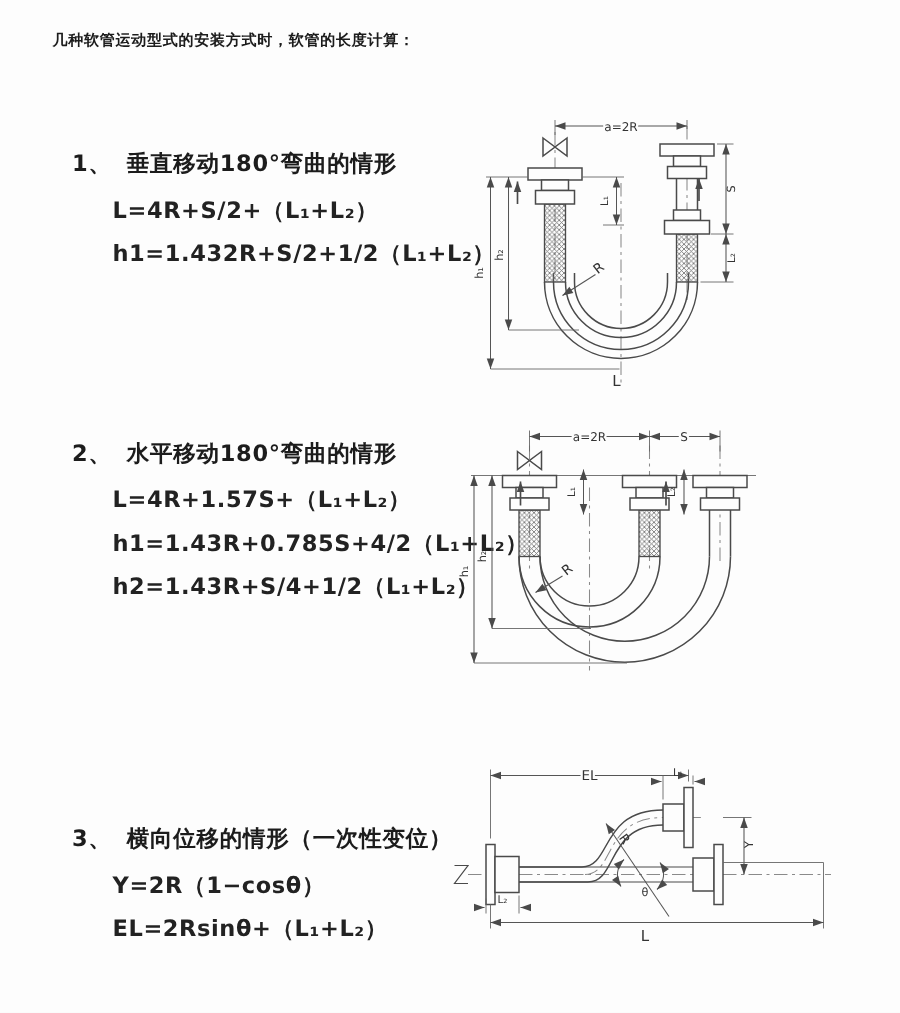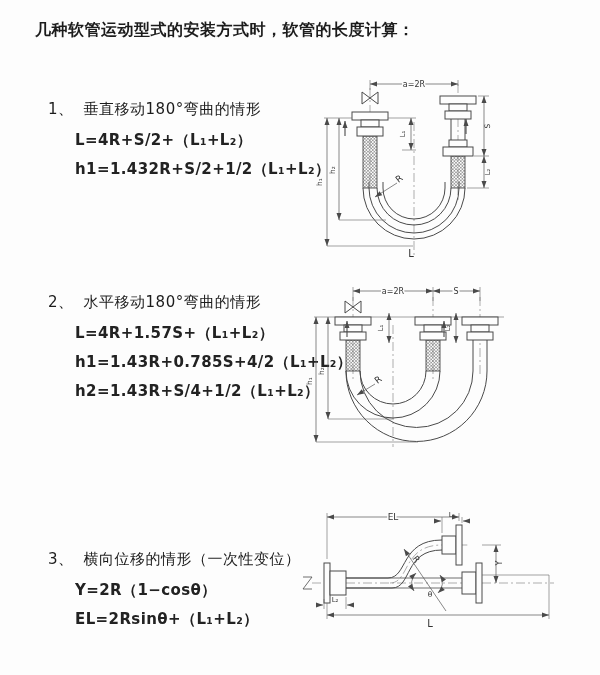--- a/index.html
+++ b/index.html
@@ -6,25 +6,25 @@
   body{
     width:600px;height:675px;background:#f4f4f4;
     font-family:"DejaVu Sans","Liberation Sans",sans-serif;
   }
   .page{
     position:relative;width:600px;height:675px;background:#fdfdfd;overflow:hidden;
     color:#1c1c1c;
   }
   .doc-title{
     position:absolute;left:35px;top:20px;
-    font-size:16px;font-weight:700;letter-spacing:0.5px;white-space:nowrap;
+    font-size:10px;font-weight:700;letter-spacing:0.5px;white-space:nowrap;
   }
   .section{position:absolute;left:48px;}
   .sec-heading{
-    font-size:15px;font-weight:400;letter-spacing:0.5px;white-space:nowrap;
+    font-size:15px;font-weight:700;letter-spacing:0.5px;white-space:nowrap;
   }
   .sec-heading .num{margin-right:10px;}
   .formulas{margin:7px 0 0 27px;}
   .formula{
     font-size:15px;font-weight:700;letter-spacing:0.4px;
     line-height:29px;white-space:nowrap;color:#222;
   }
   svg{position:absolute;overflow:visible;}
   .geo{stroke:#4a4a4a;stroke-width:1;fill:none;}
   .geo-f{stroke:#4a4a4a;stroke-width:1;fill:#fdfdfd;}

